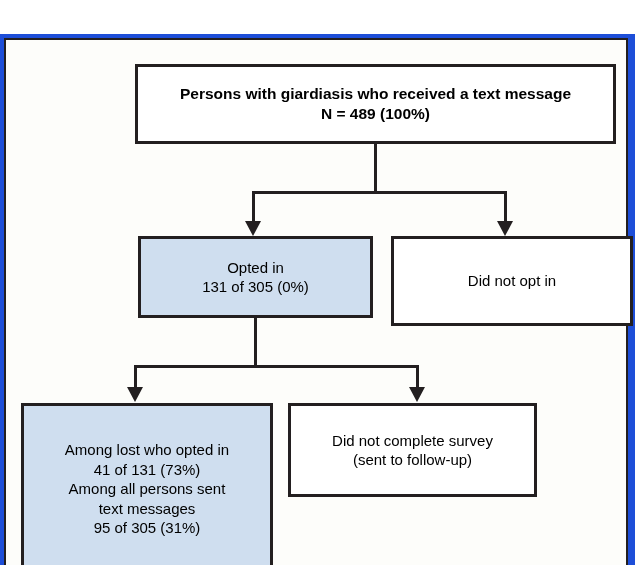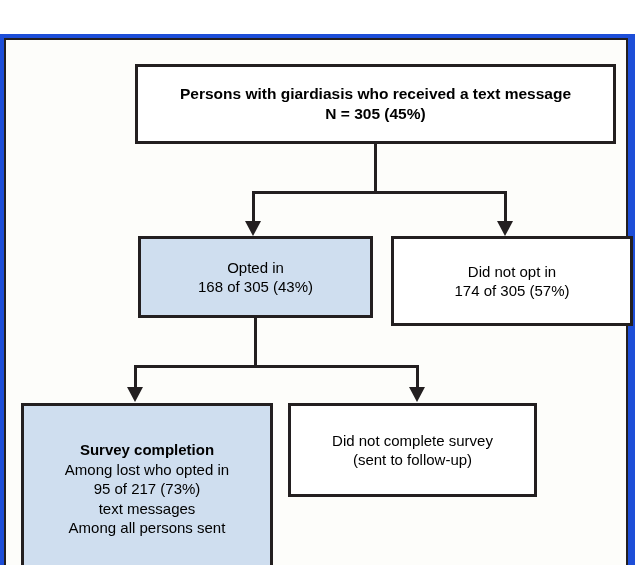--- a/index.html
+++ b/index.html
@@ -99,38 +99,37 @@
 
   <div class="conn v" id="c2-stem"></div>
   <div class="conn h" id="c2-bar"></div>
   <div class="conn v" id="c2-left"></div>
   <div class="conn v" id="c2-right"></div>
   <div class="arrowhead" id="c2-left-arrow"></div>
   <div class="arrowhead" id="c2-right-arrow"></div>
 
   <div class="node white" id="node-total">
     <span class="line bold">Persons with giardiasis who received a text message</span>
-    <span class="line bold">N = 305 (45%)</span>
+    <span class="line bold">N = 489 (100%)</span>
   </div>
 
   <div class="node blue" id="node-opted-in">
     <span class="line">Opted in</span>
-    <span class="line">168 of 305 (43%)</span>
+    <span class="line">131 of 305 (0%)</span>
   </div>
 
   <div class="node white" id="node-not-opted-in">
     <span class="line">Did not opt in</span>
-    <span class="line">174 of 305 (57%)</span>
   </div>
 
   <div class="node blue" id="node-survey-completion">
-    <span class="line bold">Survey completion</span>
     <span class="line">Among lost who opted in</span>
-    <span class="line">95 of 217 (73%)</span>
+    <span class="line">41 of 131 (73%)</span>
+    <span class="line">Among all persons sent</span>
     <span class="line">text messages</span>
-    <span class="line">Among all persons sent</span>
+    <span class="line">95 of 305 (31%)</span>
   </div>
 
   <div class="node white" id="node-not-completed">
     <span class="line">Did not complete survey</span>
     <span class="line">(sent to follow-up)</span>
   </div>
 </div>
 
 </body></html>

